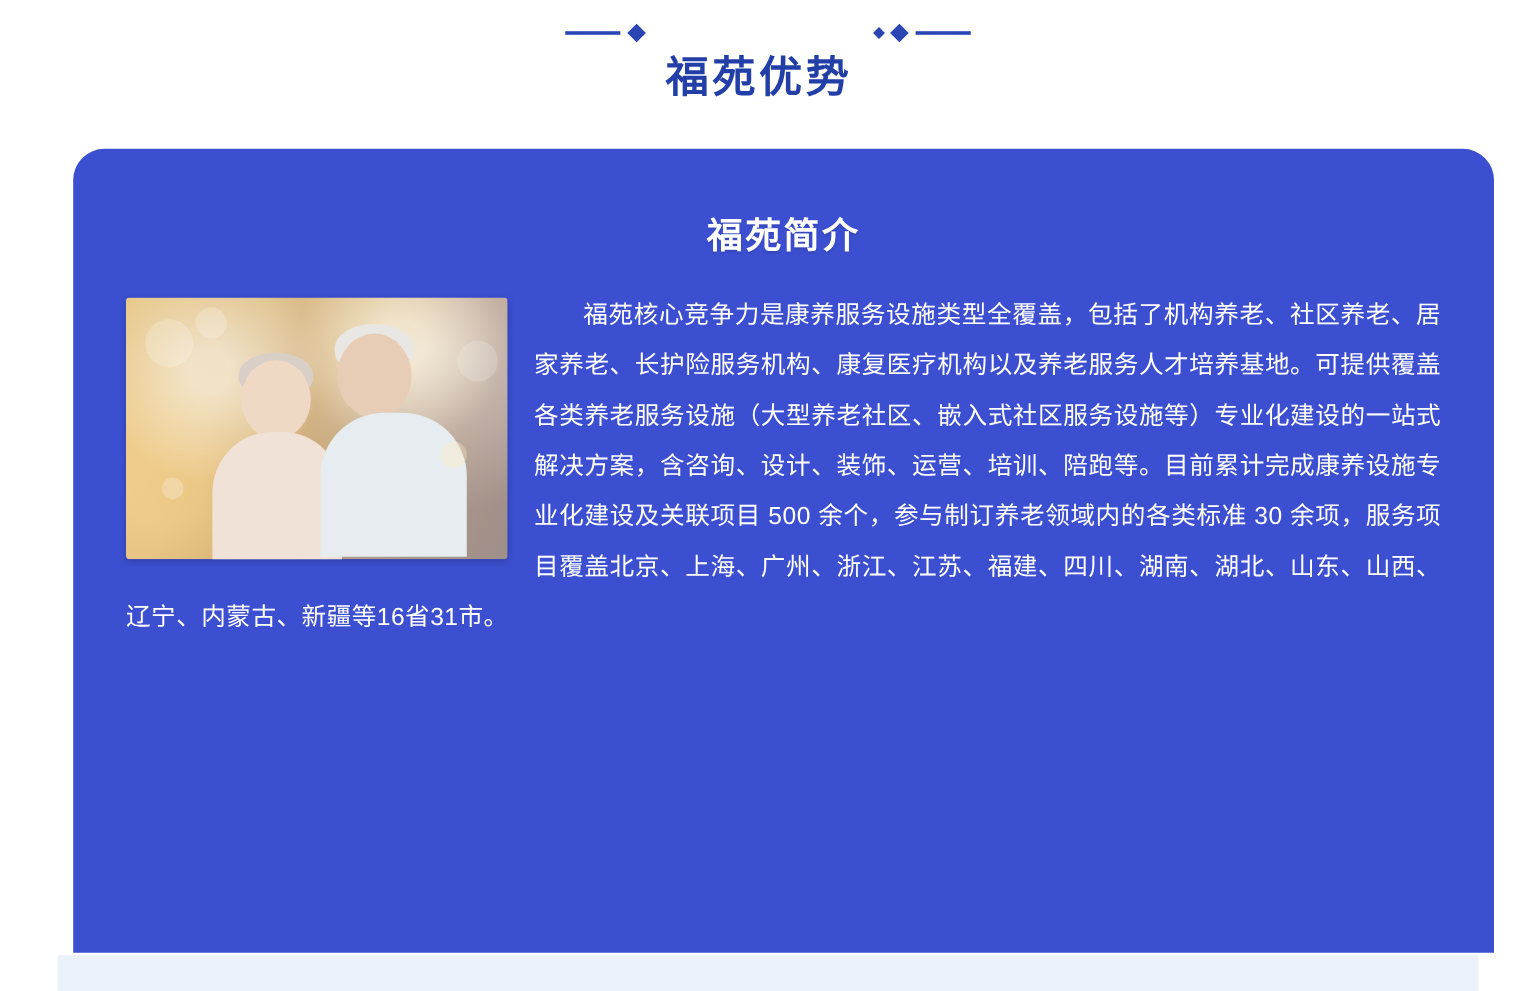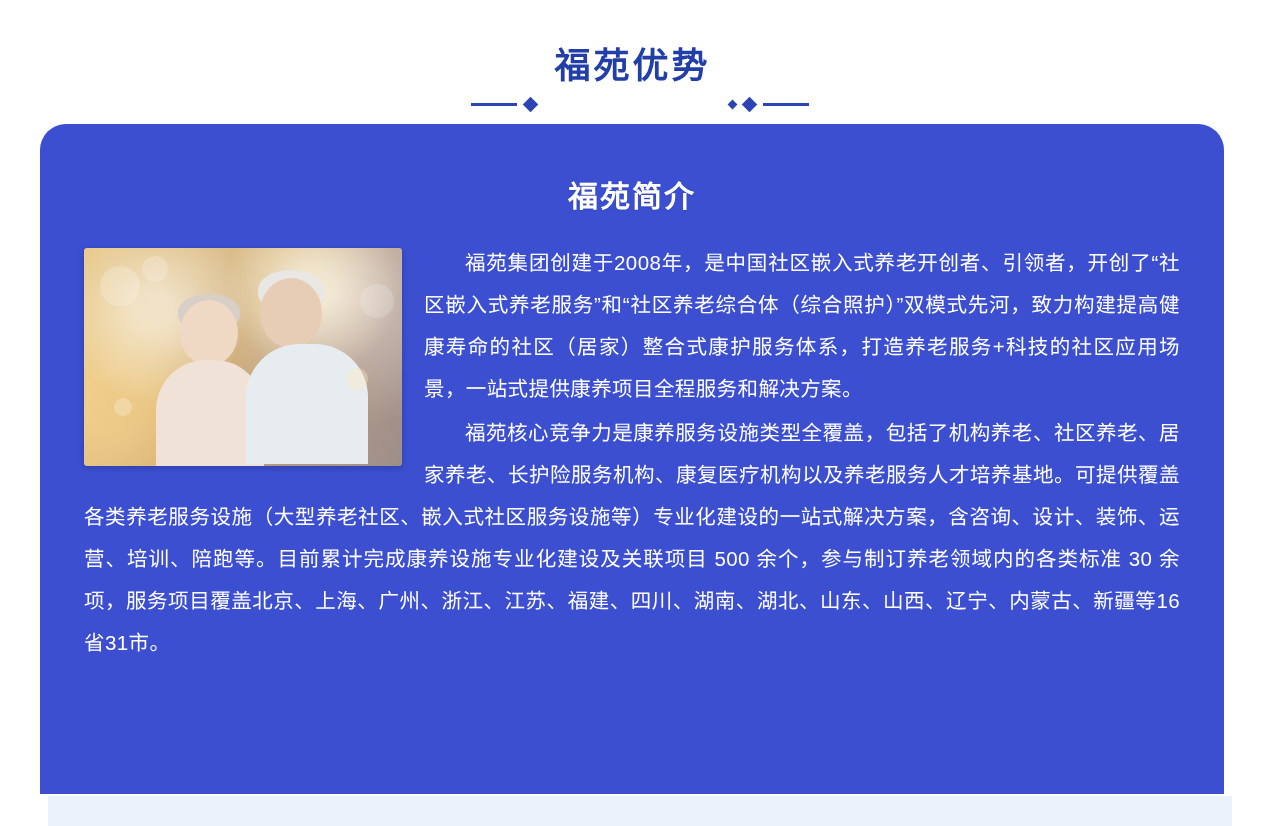--- a/index.html
+++ b/index.html
@@ -18,21 +18,21 @@
 
   
   .page-header {
     width: 100%;
     padding-top: 22px;
     text-align: center;
     box-sizing: border-box;
   }
   .title-row {
     display: flex;
-    align-items: flex-end;
+    align-items: flex-start;
     justify-content: center;
     gap: 18px;
   }
   .rule {
     display: flex;
     align-items: center;
     gap: 8px;
   }
   .rule .line {
     width: 46px;
@@ -64,21 +64,21 @@
     margin-top: 14px;
     font-size: 15px;
     letter-spacing: 2px;
     color: #9aa4bd;
     text-align: center;
   }
 
   
   .card {
     position: absolute;
-    left: 40px;
+    left: 61px;
     top: 124px;
     width: 1184px;
     height: 670px;
     background: #3b4fd0;
     border-radius: 26px 26px 0 0;
     box-sizing: border-box;
     padding: 34px 44px 0 44px;
     color: #ffffff;
     overflow: hidden;
   }
@@ -222,18 +222,17 @@
       <span class="fig hair-l"></span>
       <span class="fig head-l"></span>
       <span class="fig body-l"></span>
       <span class="fig hair-r"></span>
       <span class="fig head-r"></span>
       <span class="fig body-r"></span>
       <span class="bokeh b3"></span>
       <span class="bokeh b5"></span>
     </div>
 
-    <p class="para">福苑集团创建于2008年，是中国社区嵌入式养老开创者、引领者，开创了“社区嵌入式养老服务”和“社区养老综合体（综合照护）”双模式先河，致力构建提高健康寿命的社区（居家）整合式康护服务体系，打造养老服务+科技的社区应用场景，一站式提供康养项目全程服务和解决方案。</p>
     <p class="para">福苑核心竞争力是康养服务设施类型全覆盖，包括了机构养老、社区养老、居家养老、长护险服务机构、康复医疗机构以及养老服务人才培养基地。可提供覆盖各类养老服务设施（大型养老社区、嵌入式社区服务设施等）专业化建设的一站式解决方案，含咨询、设计、装饰、运营、培训、陪跑等。目前累计完成康养设施专业化建设及关联项目 500 余个，参与制订养老领域内的各类标准 30 余项，服务项目覆盖北京、上海、广州、浙江、江苏、福建、四川、湖南、湖北、山东、山西、辽宁、内蒙古、新疆等16省31市。</p>
   </div>
 </section>
 
 <div class="bottom-strip"></div>
 
 </body></html>

